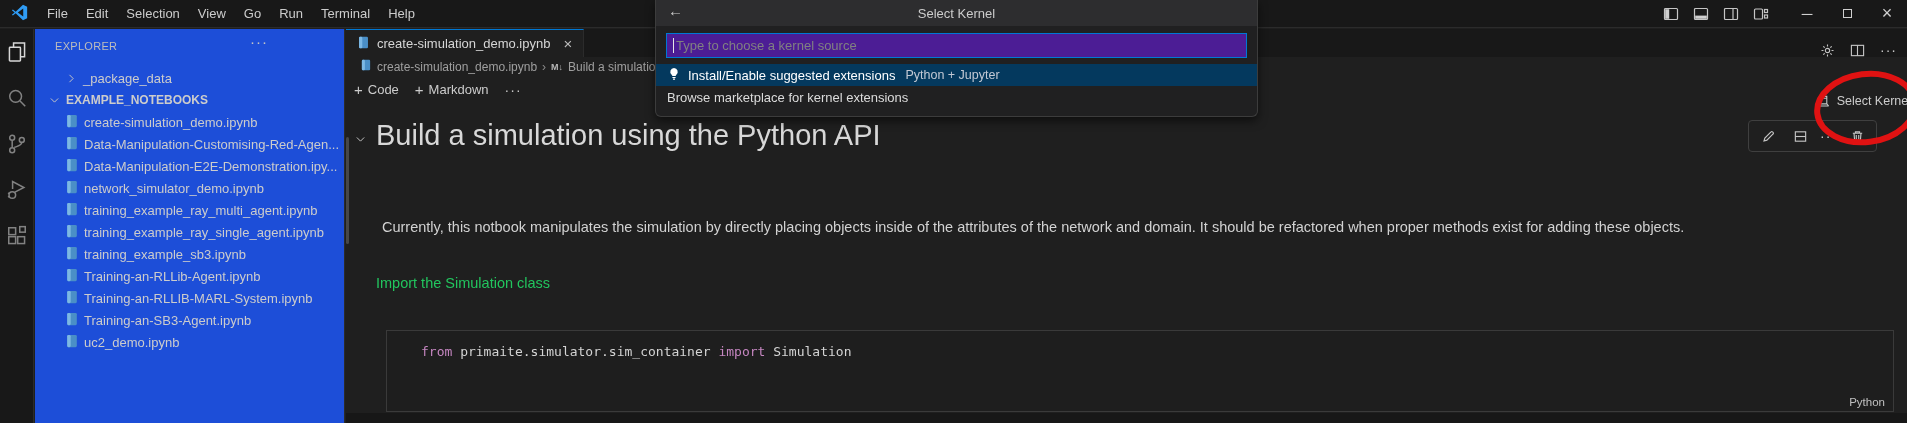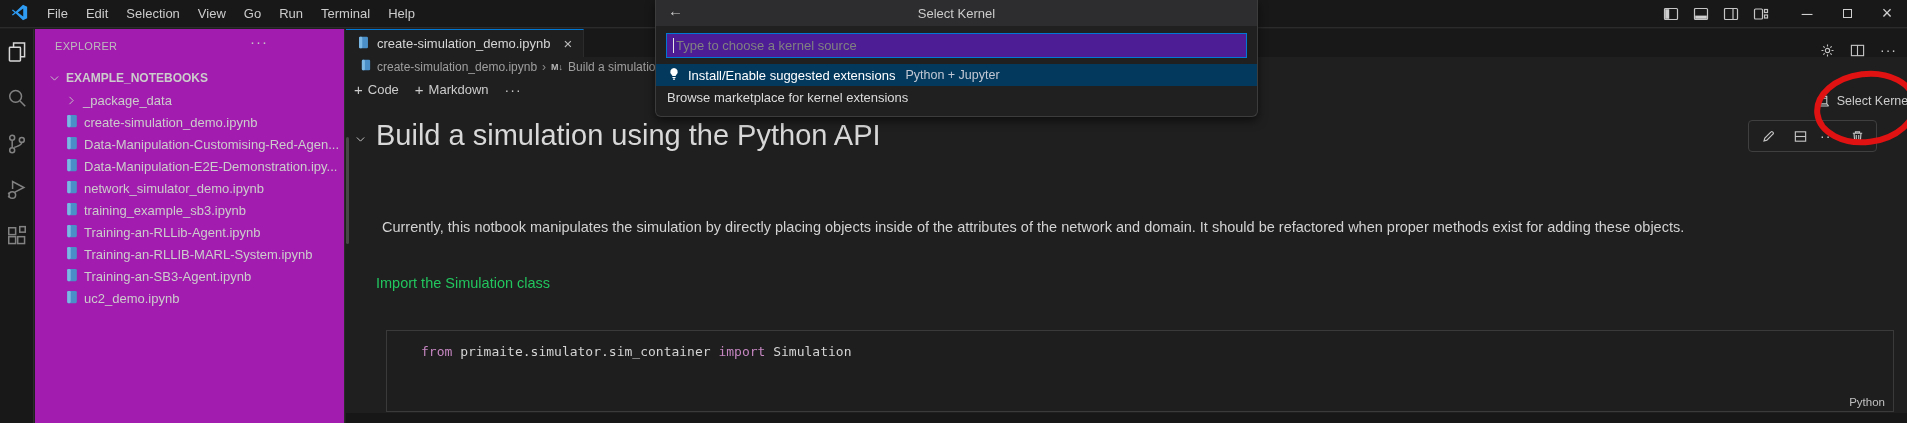--- a/index.html
+++ b/index.html
@@ -24,21 +24,21 @@
 
   
   .activitybar { position:absolute; top:29px; left:0; bottom:0; width:34px;
     background:#181818; border-right:1px solid #2b2b2b; z-index:2; }
   .ab-item { width:34px; height:46px; display:flex; align-items:center; justify-content:center; }
   .ab-item svg { stroke:#828282; stroke-width:1.1; }
   .ab-item.active svg { stroke:#d7d7d7; }
 
   
   .sidebar { position:absolute; top:29px; left:35px; width:310px; bottom:0;
-    background:#a21caf; border-right:1px solid #2b2b2b; z-index:2; }
+    background:#1d4ed8; border-right:1px solid #2b2b2b; z-index:2; }
   .sb-header { position:relative; height:34px; display:flex; align-items:center;
     padding-left:20px; font-size:11px; letter-spacing:.3px; color:#bdbdbd; }
   .sb-header .more { position:absolute; left:215px; top:4px; font-size:15px; letter-spacing:1px; color:#c5c5c5; }
   .tree { position:absolute; top:38px; left:0; right:0; }
   .trow { height:22px; display:flex; align-items:center; gap:5px; padding-left:30px;
     white-space:nowrap; overflow:hidden; color:#cccccc; font-size:13px; }
   .trow.root { padding-left:13px; font-weight:bold; font-size:12px; }
   .trow .chev { flex:0 0 auto; }
   .nb-ic { flex:0 0 auto; }
 
@@ -191,37 +191,37 @@
       </svg>
   </div>
 </div>
 
 <div class="sidebar">
   <div class="sb-header">
     <span>EXPLORER</span>
     <span class="more">···</span>
   </div>
   <div class="tree">
+    <div class="trow">
+      <span class="chev">
+          <svg class="ic" width="13" height="13" viewBox="0 0 16 16">
+            <path d="M5.5 3.5 10 8l-4.5 4.5"></path>
+          </svg>
+        </span>
+      <span>_package_data</span>
+    </div>
     <div class="trow root">
       <span class="chev">
           <svg class="ic" width="13" height="13" viewBox="0 0 16 16">
             <path d="M3.5 5.5 8 10l4.5-4.5"></path>
           </svg>
         </span>
       <span>EXAMPLE_NOTEBOOKS</span>
     </div>
     <div class="trow">
-      <span class="chev">
-          <svg class="ic" width="13" height="13" viewBox="0 0 16 16">
-            <path d="M5.5 3.5 10 8l-4.5 4.5"></path>
-          </svg>
-        </span>
-      <span>_package_data</span>
-    </div>
-    <div class="trow">
       <span class="nb-ic"><svg width="14" height="14" viewBox="0 0 16 16">
             <rect x="2.5" y="1" width="11" height="14" rx="1.5" fill="#4a8fc7"></rect>
             <rect x="2.5" y="1" width="4" height="14" rx="1.5" fill="#7cb8e4"></rect>
           </svg></span>
       <span>create-simulation_demo.ipynb</span>
     </div>
     <div class="trow">
       <span class="nb-ic"><svg width="14" height="14" viewBox="0 0 16 16">
             <rect x="2.5" y="1" width="11" height="14" rx="1.5" fill="#4a8fc7"></rect>
             <rect x="2.5" y="1" width="4" height="14" rx="1.5" fill="#7cb8e4"></rect>
@@ -234,20 +234,34 @@
             <rect x="2.5" y="1" width="4" height="14" rx="1.5" fill="#7cb8e4"></rect>
           </svg></span>
       <span>Data-Manipulation-E2E-Demonstration.ipy...</span>
     </div>
     <div class="trow">
       <span class="nb-ic"><svg width="14" height="14" viewBox="0 0 16 16">
             <rect x="2.5" y="1" width="11" height="14" rx="1.5" fill="#4a8fc7"></rect>
             <rect x="2.5" y="1" width="4" height="14" rx="1.5" fill="#7cb8e4"></rect>
           </svg></span>
       <span>network_simulator_demo.ipynb</span>
+    </div>
+    <div class="trow">
+      <span class="nb-ic"><svg width="14" height="14" viewBox="0 0 16 16">
+            <rect x="2.5" y="1" width="11" height="14" rx="1.5" fill="#4a8fc7"></rect>
+            <rect x="2.5" y="1" width="4" height="14" rx="1.5" fill="#7cb8e4"></rect>
+          </svg></span>
+      <span>training_example_ray_multi_agent.ipynb</span>
+    </div>
+    <div class="trow">
+      <span class="nb-ic"><svg width="14" height="14" viewBox="0 0 16 16">
+            <rect x="2.5" y="1" width="11" height="14" rx="1.5" fill="#4a8fc7"></rect>
+            <rect x="2.5" y="1" width="4" height="14" rx="1.5" fill="#7cb8e4"></rect>
+          </svg></span>
+      <span>training_example_ray_single_agent.ipynb</span>
     </div>
     <div class="trow">
       <span class="nb-ic"><svg width="14" height="14" viewBox="0 0 16 16">
             <rect x="2.5" y="1" width="11" height="14" rx="1.5" fill="#4a8fc7"></rect>
             <rect x="2.5" y="1" width="4" height="14" rx="1.5" fill="#7cb8e4"></rect>
           </svg></span>
       <span>training_example_sb3.ipynb</span>
     </div>
     <div class="trow">
       <span class="nb-ic"><svg width="14" height="14" viewBox="0 0 16 16">

